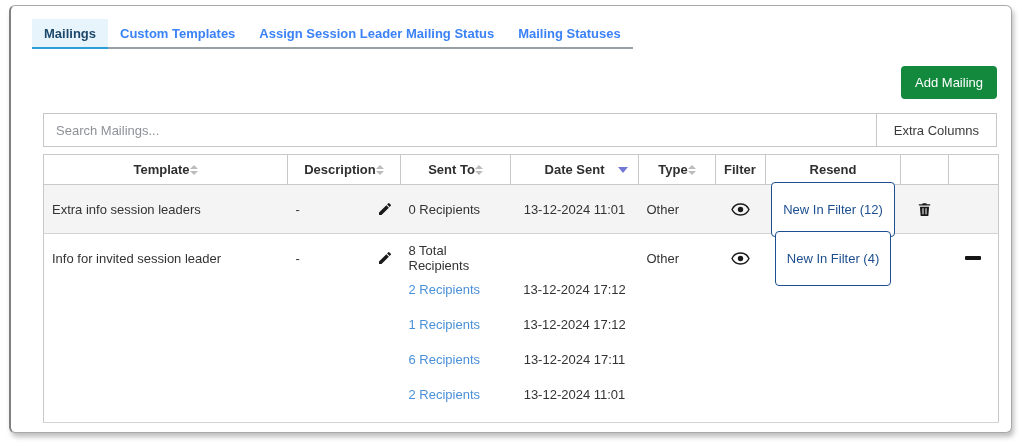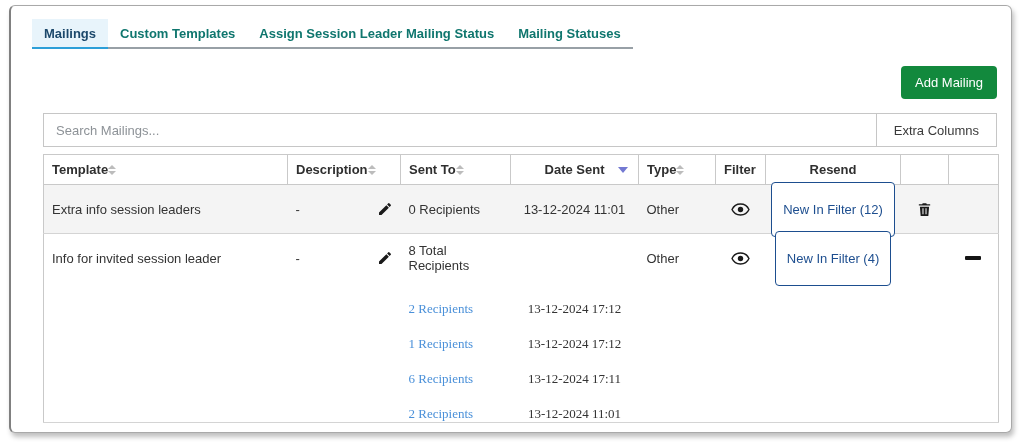--- a/index.html
+++ b/index.html
@@ -22,21 +22,21 @@
   
   .tabs-row {
     display: flex; 
     margin: 13px 14px 0 21px;
     height: 30px;
   }
   .tab {
     display: flex; align-items: center;
     padding: 0 12px;
     font-size: 13px; font-weight: 700;
-    color: #0f766e;
+    color: #3b82f6;
     border-bottom: 2px solid #98a0a6;
     cursor: pointer;
     white-space: nowrap;
   }
   .tab.active {
     color: #1c486b;
     background: #e8f4fb;
     border-bottom: 2px solid #2d9fd8;
   }
   
@@ -98,21 +98,21 @@
   }
   table.grid td {
     border-top: 1px solid #d4d4d4;
     border-bottom: 1px solid #d4d4d4;
     padding: 0 8px;
     vertical-align: top;
   }
   td.first-col { border-left: 1px solid #c9c9c9; }
   td.last-col  { border-right: 1px solid #c9c9c9; }
   tr.stripe td { background: #f4f4f4; }
-  .th-flex { display: flex; align-items: center; justify-content: flex-start; }
+  .th-flex { display: flex; align-items: center; justify-content: center; }
   .th-center { position: relative; display: flex; align-items: center; justify-content: center; }
   .th-center .sorted-arrow { position: absolute; right: 2px; }
   .sort-stack { display: flex; flex-direction: column; gap: 2px; align-items: center; }
   .tri-up {
     width: 0; height: 0;
     border-left: 4px solid transparent; border-right: 4px solid transparent;
     border-bottom: 4px solid #bcbcbc;
   }
   .tri-down {
     width: 0; height: 0;
@@ -123,21 +123,21 @@
     width: 0; height: 0;
     border-left: 5px solid transparent; border-right: 5px solid transparent;
     border-top: 6px solid #7379d2;
   }
   .cell-line {
     height: 48px;
     display: flex; align-items: center;
   }
   .cell-subline {
     height: 35px;
-    display: flex; align-items: flex-end; font-family: Liberation Serif, serif;
+    display: flex; align-items: flex-start;
   }
   .center { justify-content: center; }
   .desc-flex { justify-content: space-between; }
   .link { color: #4a90d9; cursor: pointer; }
   .resend-btn {
     background: #ffffff;
     border: 1px solid #1d4e8f;
     color: #1d4e8f;
     border-radius: 4px;
     font-family: "Liberation Sans", sans-serif;

